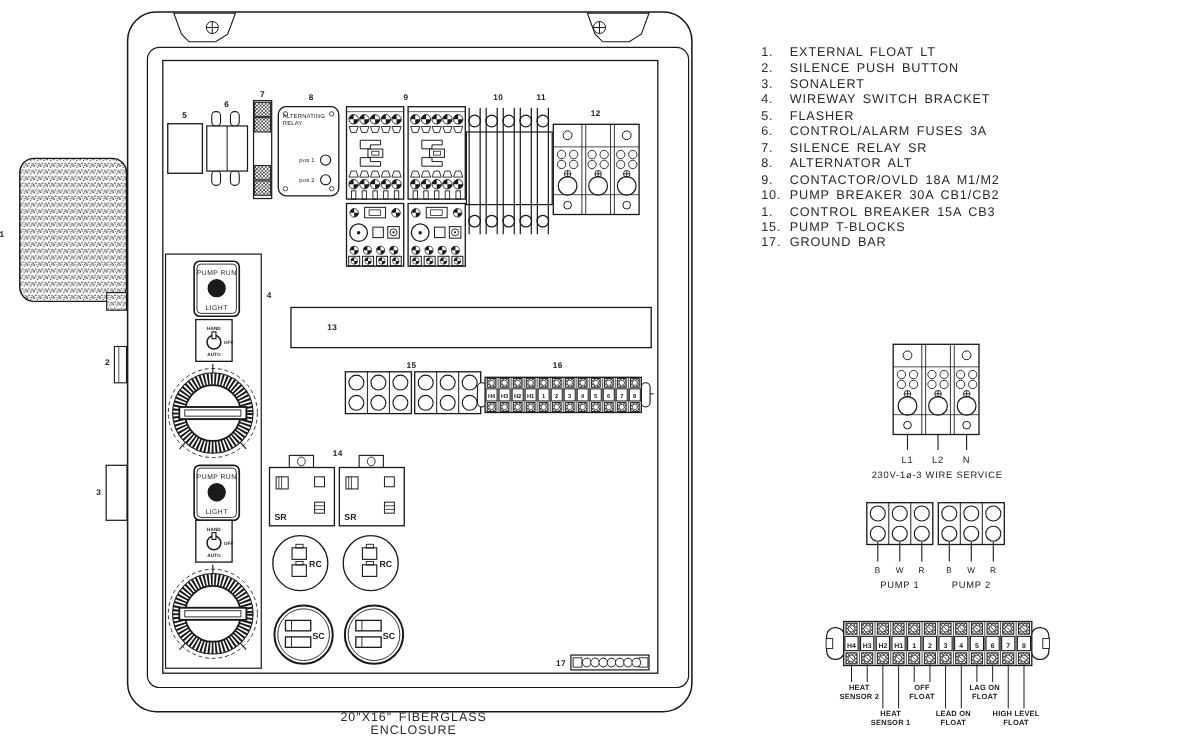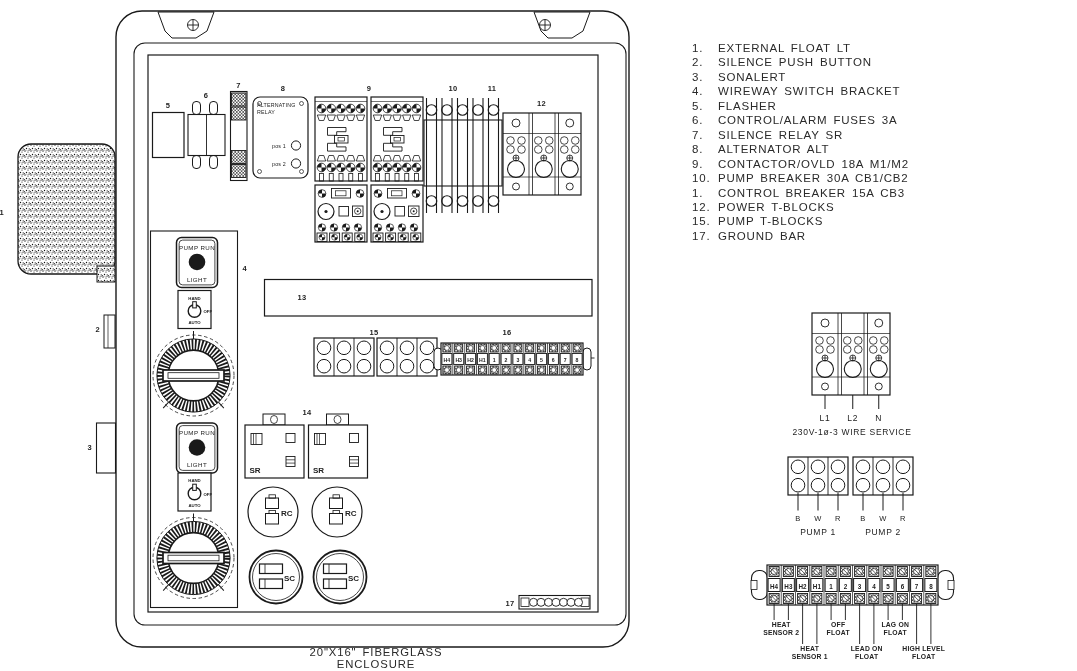--- a/index.html
+++ b/index.html
@@ -587,20 +587,19 @@
   <div class="lrow"><span class="lnum">2.</span><span>SILENCE PUSH BUTTON</span></div>
   <div class="lrow"><span class="lnum">3.</span><span>SONALERT</span></div>
   <div class="lrow"><span class="lnum">4.</span><span>WIREWAY SWITCH BRACKET</span></div>
   <div class="lrow"><span class="lnum">5.</span><span>FLASHER</span></div>
   <div class="lrow"><span class="lnum">6.</span><span>CONTROL/ALARM FUSES 3A</span></div>
   <div class="lrow"><span class="lnum">7.</span><span>SILENCE RELAY SR</span></div>
   <div class="lrow"><span class="lnum">8.</span><span>ALTERNATOR ALT</span></div>
   <div class="lrow"><span class="lnum">9.</span><span>CONTACTOR/OVLD 18A M1/M2</span></div>
   <div class="lrow"><span class="lnum">10.</span><span>PUMP BREAKER 30A CB1/CB2</span></div>
   <div class="lrow"><span class="lnum">1.</span><span>CONTROL BREAKER 15A CB3</span></div>
-  <div class="lrow"><span class="lnum">12.</span><span>POWER T-BLOCKS</span></div>
   <div class="lrow"><span class="lnum">15.</span><span>PUMP T-BLOCKS</span></div>
   <div class="lrow"><span class="lnum">17.</span><span>GROUND BAR</span></div>
 </div>
 
 <div class="caption">20"X16" FIBERGLASS ENCLOSURE</div>
 
 </div>
 
 </body></html>

